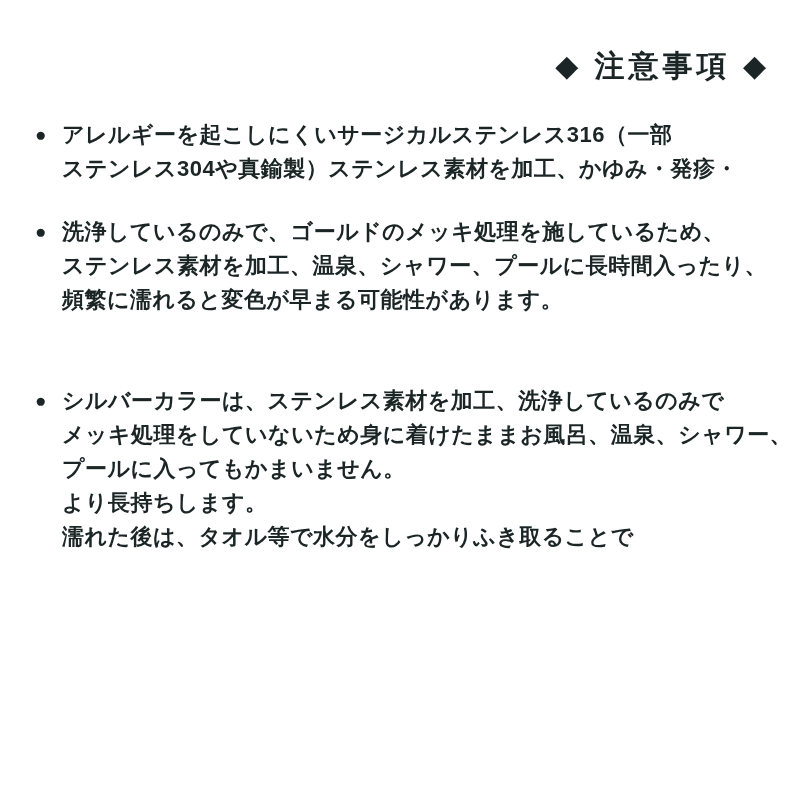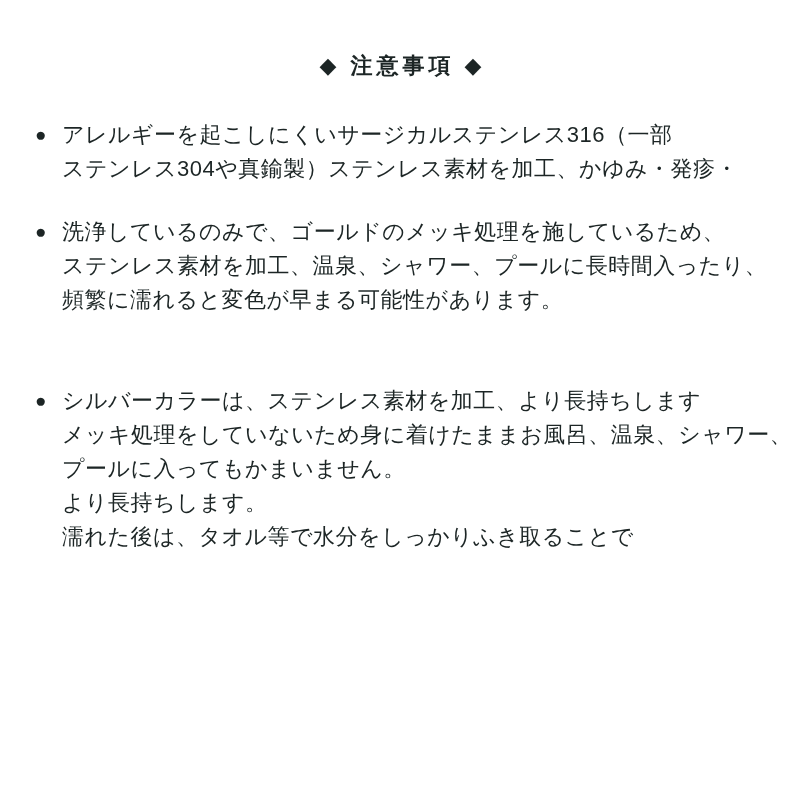--- a/index.html
+++ b/index.html
@@ -14,22 +14,22 @@
     color: #1c2525;
     overflow: hidden;
   }
   .page {
     box-sizing: border-box;
     width: 800px;
     height: 800px;
     padding: 52px 30px 0 35px;
   }
   .title {
-    text-align: center;
-    font-size: 22px;
+    text-align: right;
+    font-size: 30px;
     font-weight: bold;
     letter-spacing: 4px;
     line-height: 28px;
     margin: 0 0 0 0;
   }
   .notice {
     display: flex;
     align-items: flex-start;
   }
   .notice-1 { margin-top: 38px; }
@@ -41,21 +41,21 @@
     font-size: 19px;
     font-weight: bold;
     line-height: 34px;
     letter-spacing: 0;
   }
   .lines {
     flex: 1 1 auto;
   }
   .line {
     font-size: 22px;
-    font-weight: normal;
+    font-weight: bold;
     line-height: 34px;
     letter-spacing: 0.5px;
     white-space: nowrap;
   }
 </style>
 </head>
 <body>
 
 <div class="page">
 
@@ -74,21 +74,21 @@
     <div class="lines">
       <div class="line">洗浄しているのみで、ゴールドのメッキ処理を施しているため、</div>
       <div class="line">ステンレス素材を加工、温泉、シャワー、プールに長時間入ったり、</div>
       <div class="line">頻繁に濡れると変色が早まる可能性があります。</div>
     </div>
   </div>
 
   <div class="notice notice-3">
     <span class="bullet">●</span>
     <div class="lines">
-      <div class="line">シルバーカラーは、ステンレス素材を加工、より長持ちします</div>
+      <div class="line">シルバーカラーは、ステンレス素材を加工、洗浄しているのみで</div>
       <div class="line">メッキ処理をしていないため身に着けたままお風呂、温泉、シャワー、</div>
       <div class="line">プールに入ってもかまいません。</div>
       <div class="line">より長持ちします。</div>
       <div class="line">濡れた後は、タオル等で水分をしっかりふき取ることで</div>
     </div>
   </div>
 
 </div>
 
 </body></html>

